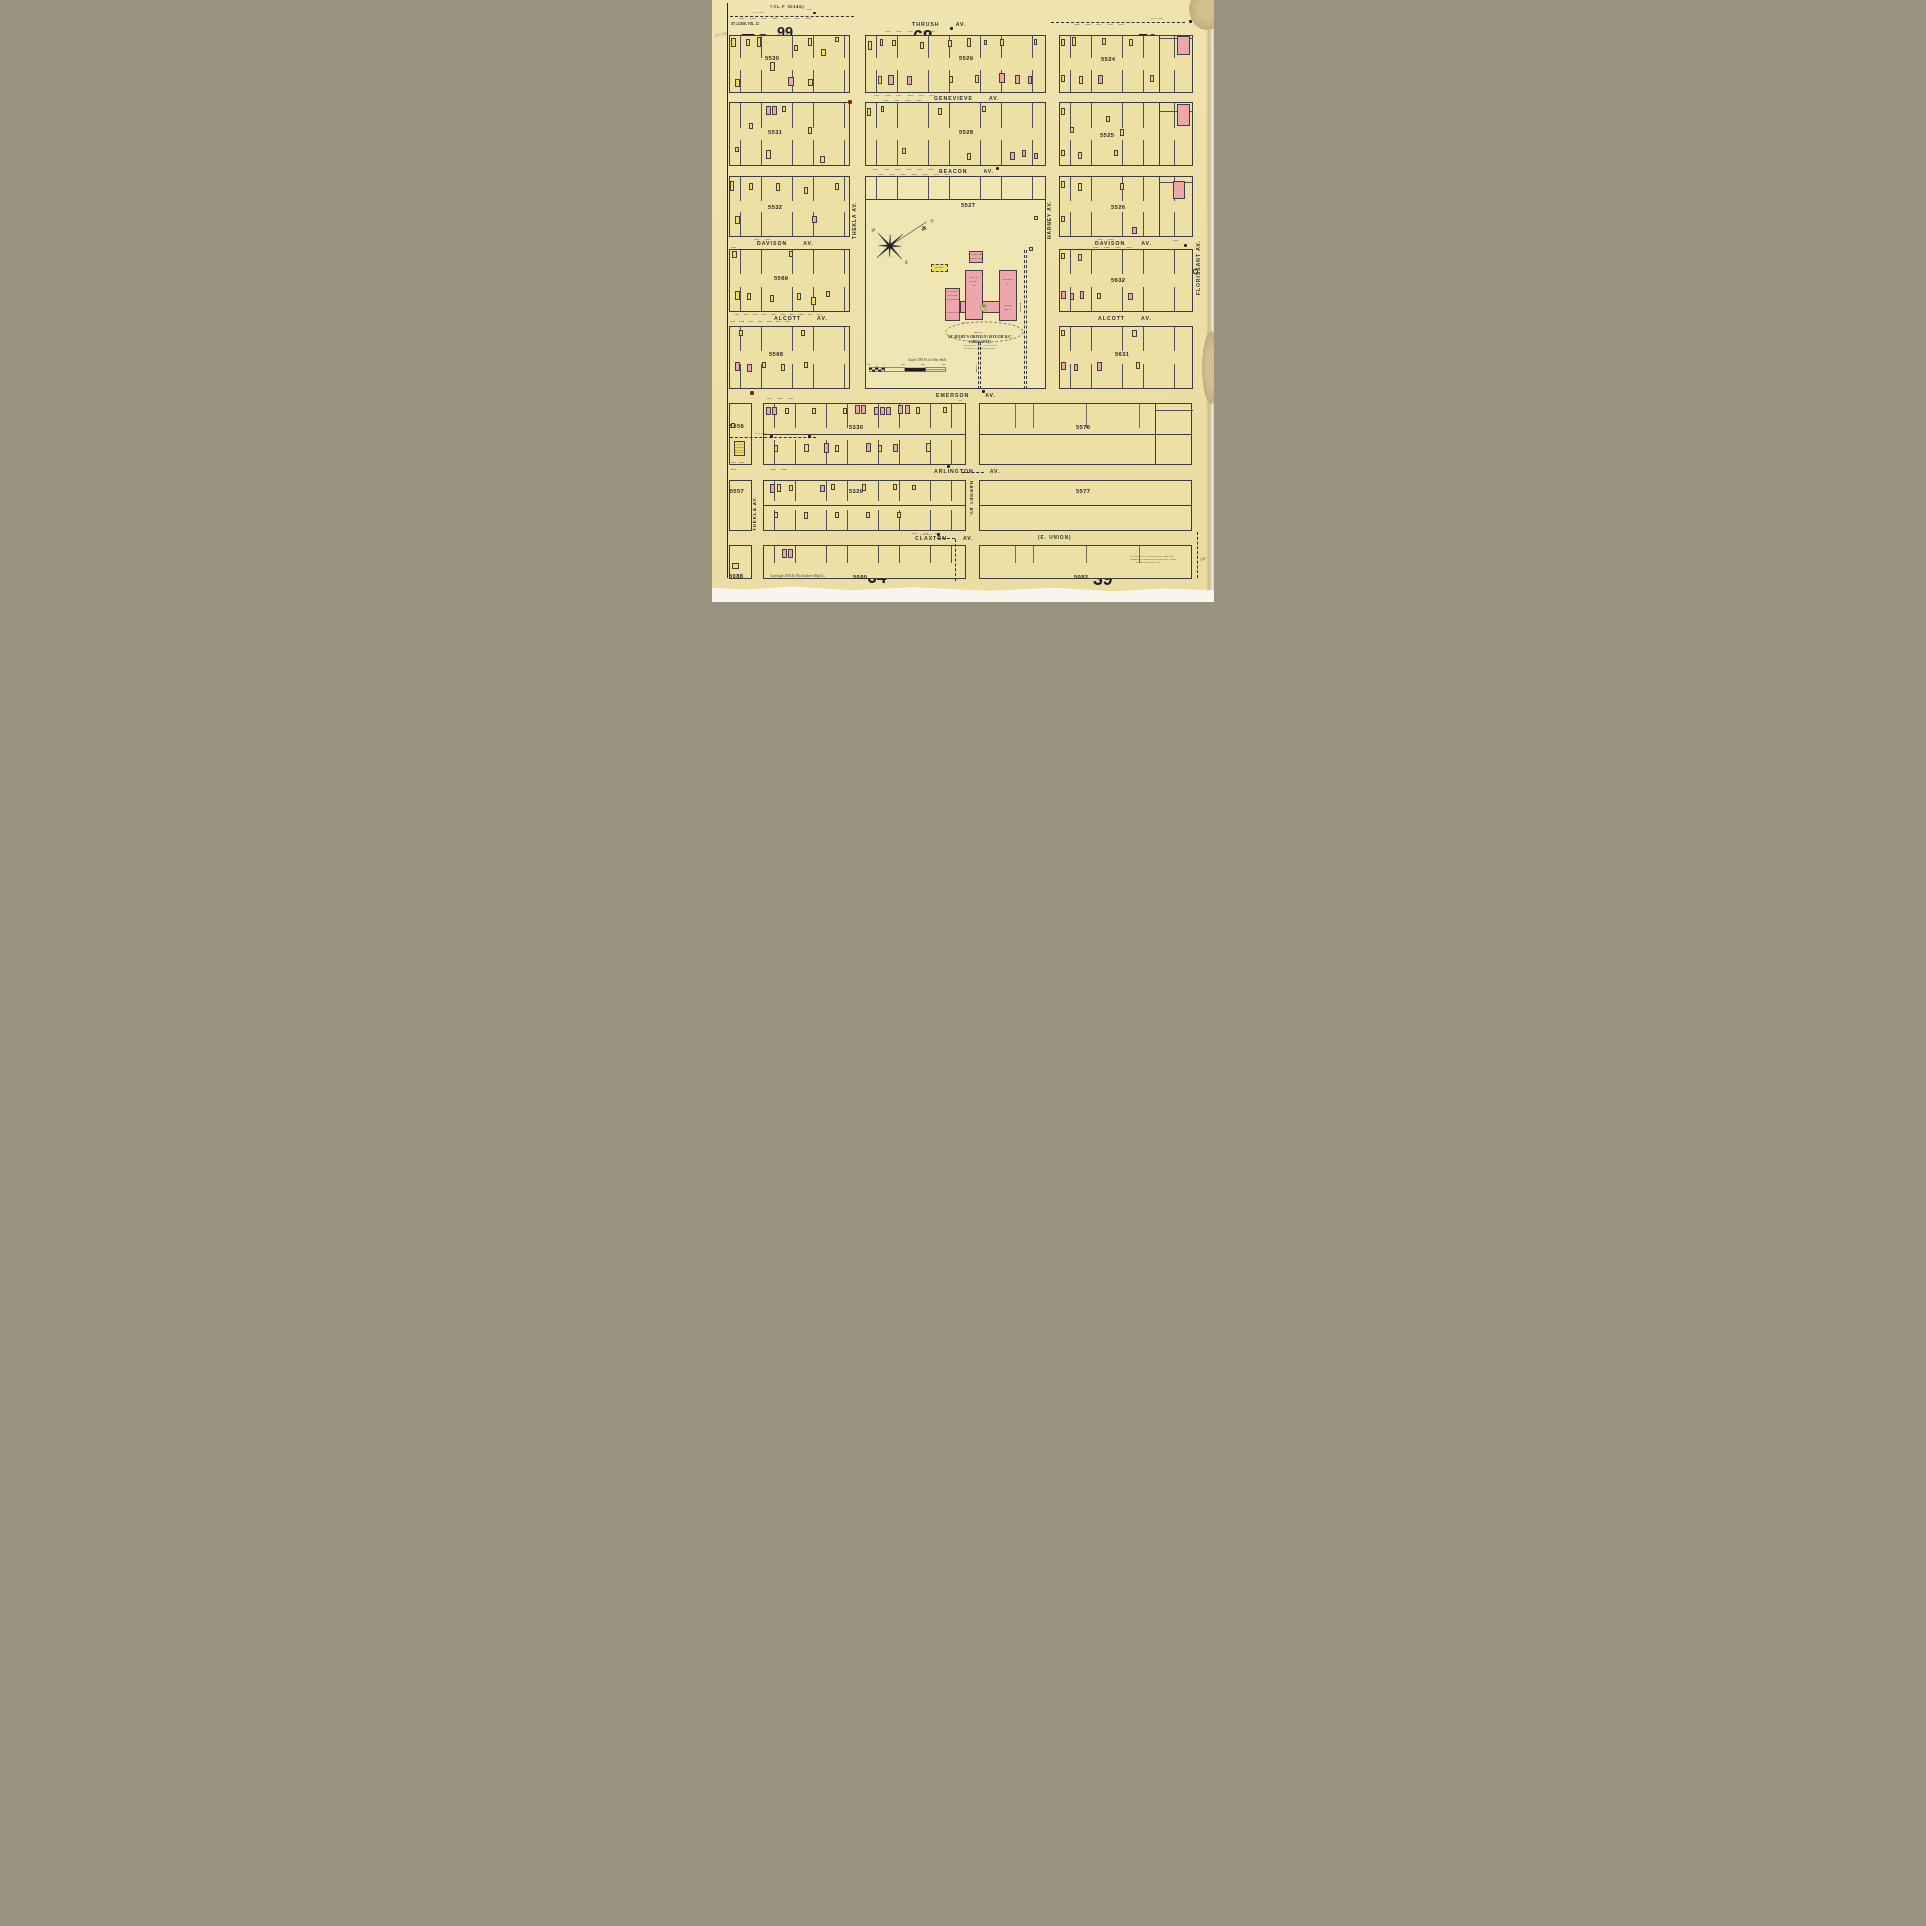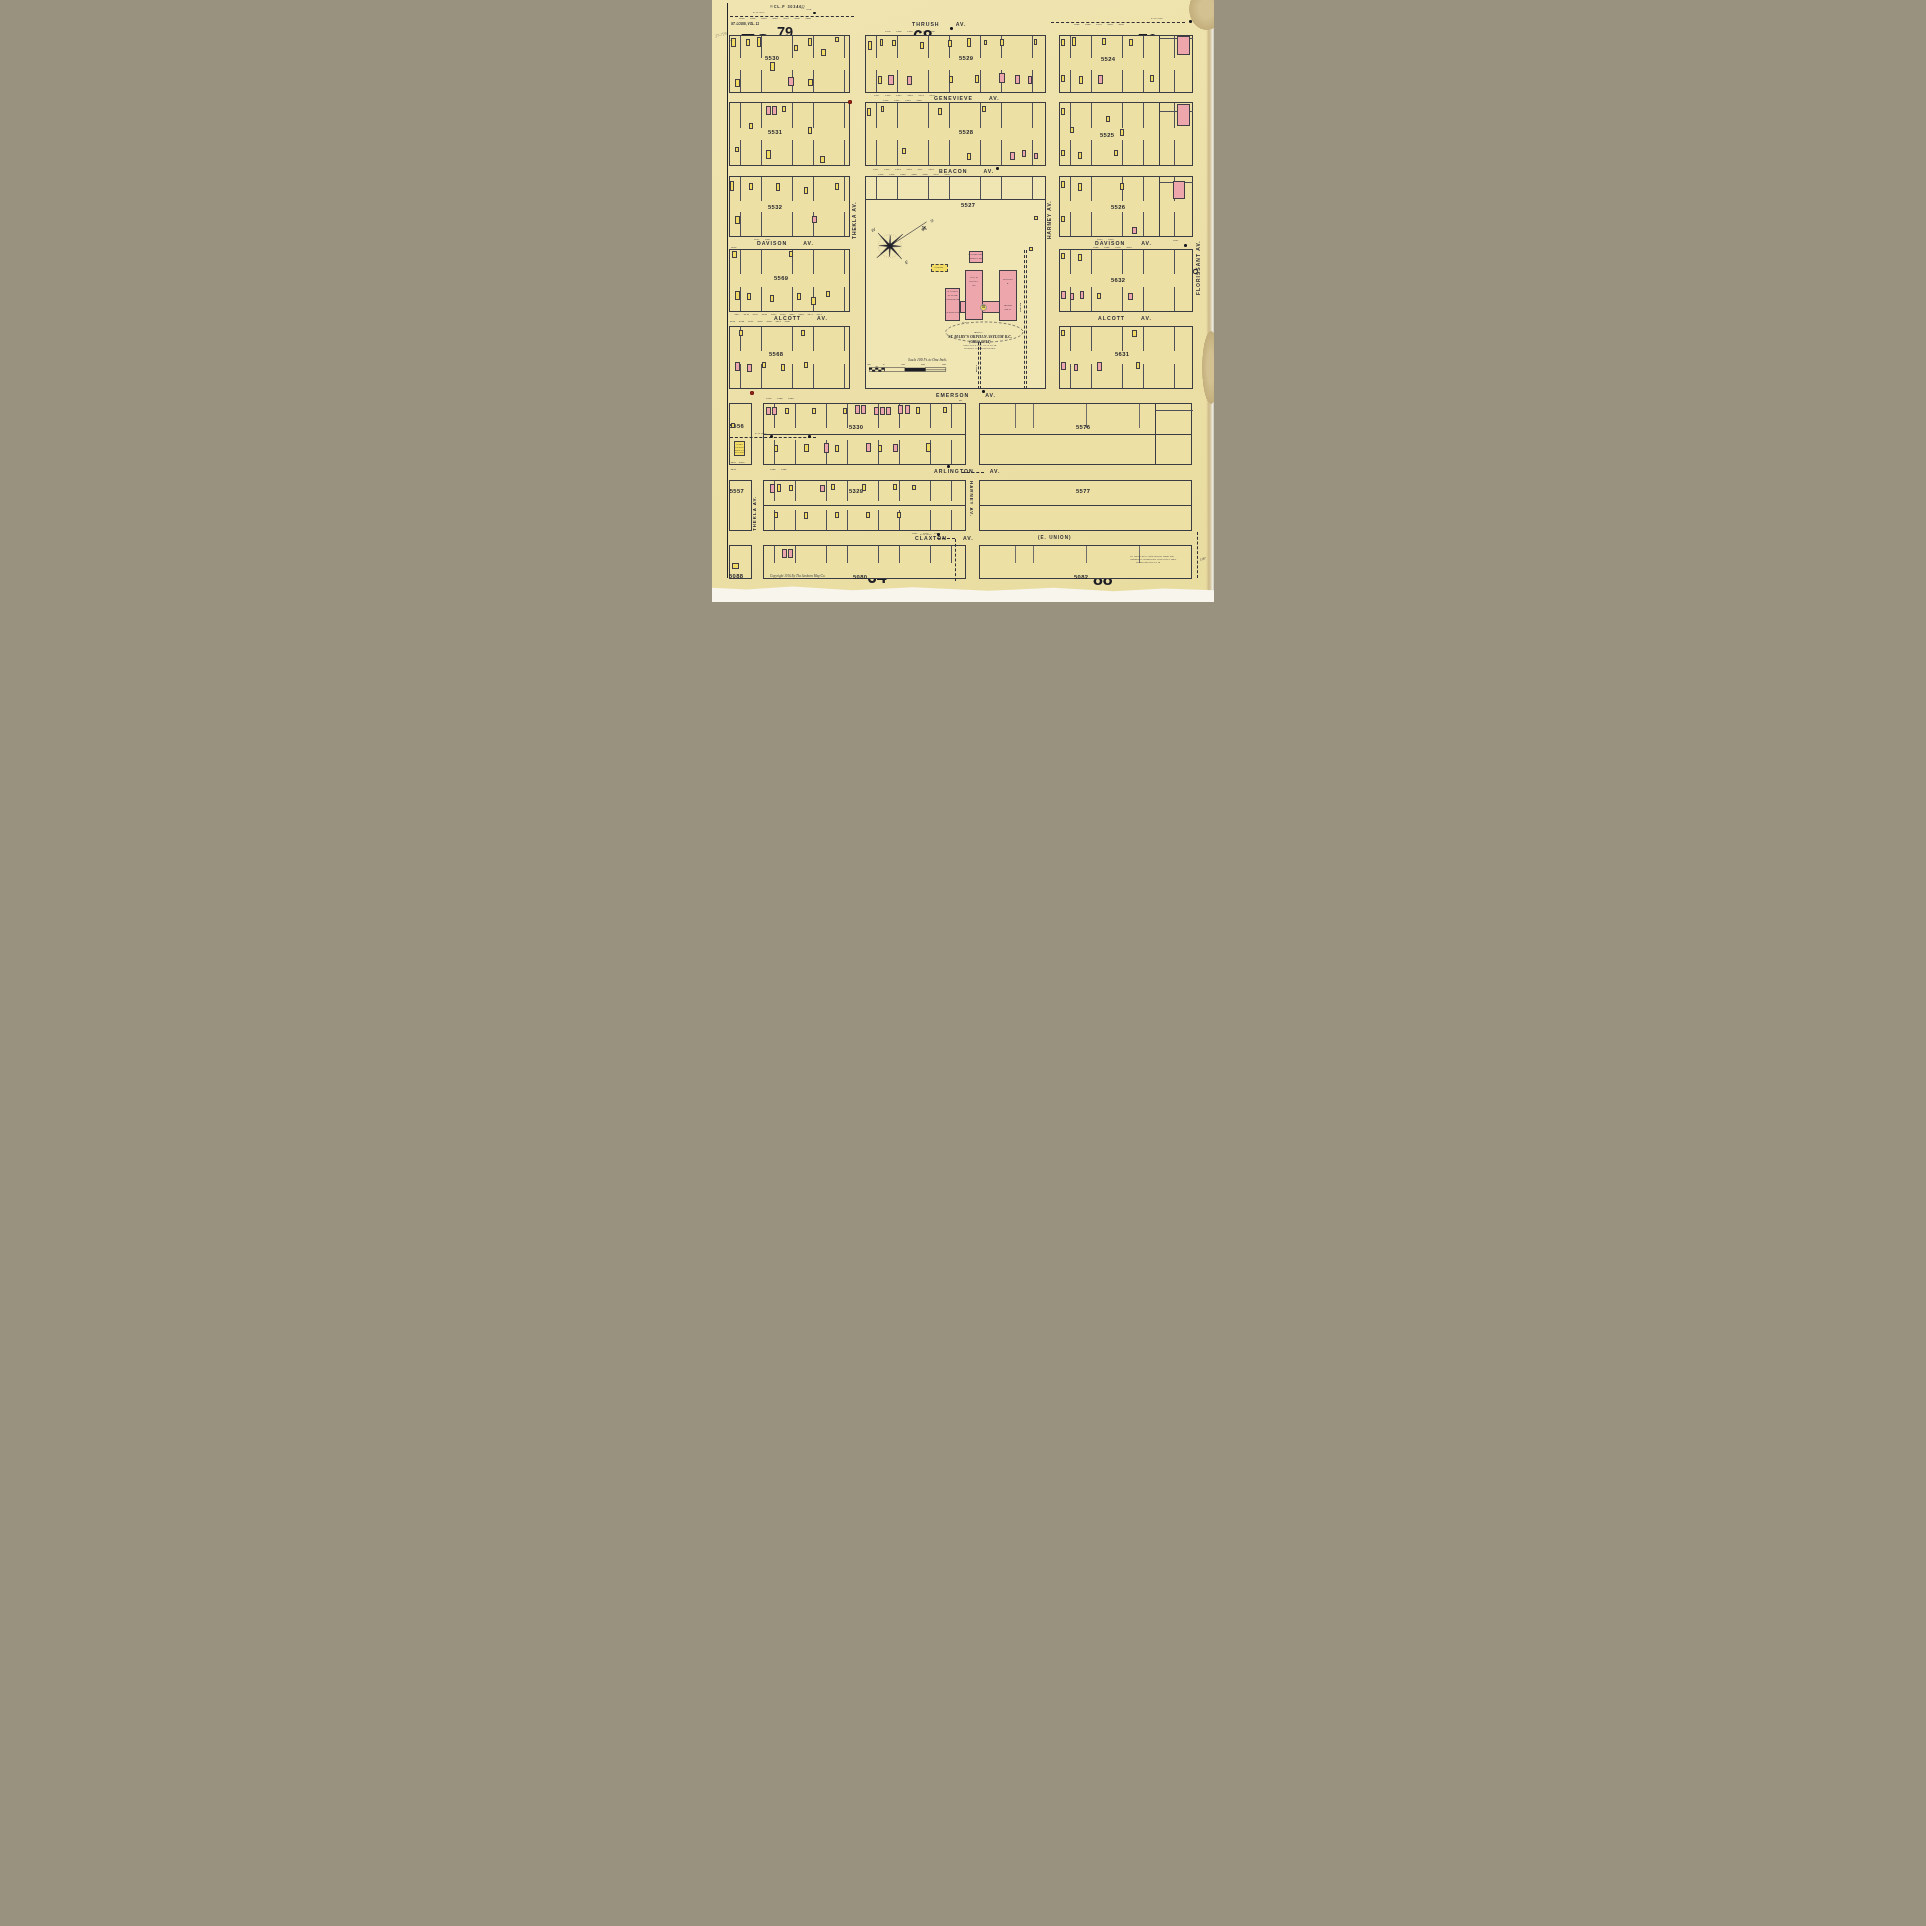--- a/index.html
+++ b/index.html
@@ -67,26 +67,26 @@
   <div class="tiny" style="left:41px;top:11.2px;">6" W. PIPE</div>
   <div class="pipe" style="left:339px;top:21.6px;width:134px;"></div>
   <div class="tiny" style="left:439px;top:16.6px;">C" W. PIPE</div>
   <div class="hdot" style="left:477px;top:20px;"></div>
   <div class="abs" style="left:19px;top:21.6px;font-size:3.1px;font-weight:bold;font-style:italic;">ST. LOUIS, VOL. 11</div>
   <div class="bignum" style="left:28.5px;top:31px;font-size:27px;">73</div>
   <div class="abs" style="left:21px;top:43px;font-size:5.4px;font-weight:bold;"><span class="underl">NEW SHEET</span></div>
   <div class="abs" style="left:22px;top:51px;font-size:5px;font-weight:bold;"><span class="underl">OCT. 1916.</span></div>
   <div class="abs" style="left:20px;top:66px;font-size:5px;font-weight:bold;font-style:italic;transform:rotate(-2deg);"><span class="underl">SCALE 100 FT TO AN INCH.</span></div>
 
-  <div class="bignum" style="left:65px;top:25.4px;font-size:14.6px;">79</div>
+  <div class="bignum" style="left:65px;top:25.4px;font-size:14.6px;">99</div>
   <div class="bignum" style="left:201px;top:29px;font-size:17.7px;">68</div>
   <div class="bignum" style="left:426px;top:33px;font-size:17.7px;">70</div>
   <div class="bignum" style="left:24px;top:287px;font-size:20px;">126</div>
   <div class="bignum" style="left:155px;top:569px;font-size:17.7px;">64</div>
-  <div class="bignum" style="left:381px;top:571px;font-size:17.7px;">88</div>
+  <div class="bignum" style="left:381px;top:571px;font-size:17.7px;">39</div>
 
   <div class="block" style="left:17px;top:35px;width:121px;height:58px;">
       <div class="lt"></div>
       <div class="lb"></div>
     </div>
   <div class="block" style="left:153px;top:35px;width:181px;height:58px;">
       <div class="lt"></div>
       <div class="lb"></div>
     </div>
   <div class="block" style="left:347px;top:35px;width:134px;height:58px;">

